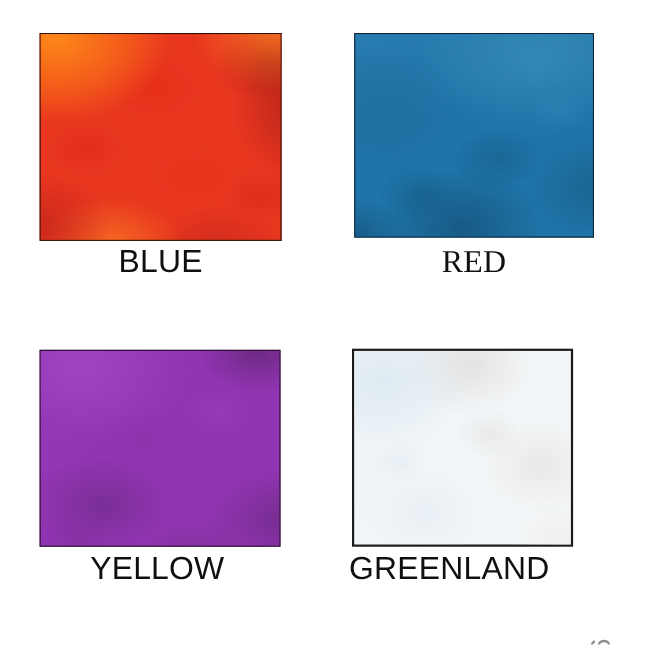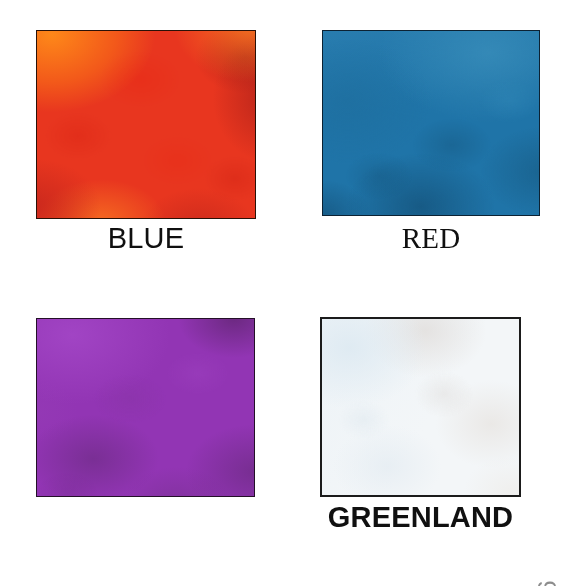--- a/index.html
+++ b/index.html
@@ -143,21 +143,21 @@
     background:
       radial-gradient(ellipse 16% 14% at 60% 44%, rgba(216,212,209,0.45) 0%, rgba(216,212,209,0) 78%),
       radial-gradient(ellipse 14% 12% at 26% 56%, rgba(214,226,234,0.45) 0%, rgba(214,226,234,0) 78%);
     opacity: .8;
   }
 
   
   #lb-1 { left: 36px;  top: 224px; width: 220px; font-size: 29px; }
   #lb-2 { left: 322px; top: 224px; width: 218px; font-size: 29px; font-family: Liberation Serif, serif; }
   #lb-3 { left: 30px;  top: 503px; width: 226px; font-size: 29px; }
-  #lb-4 { left: 320px; top: 503px; width: 201px; font-size: 29px; font-weight: bold; }
+  #lb-4 { left: 308px; top: 503px; width: 201px; font-size: 29px; }
 
   
   #watermark {
     position: absolute;
     right: -2px;
     bottom: 6px;
     transform-origin: 100% 100%;
     transform: rotate(-90deg) translate(0, 0);
     white-space: nowrap;
     color: #8d8d8d;
@@ -184,20 +184,21 @@
   <div class="swatch" id="sw-2">
     <div class="tex t1"></div>
     <div class="tex t2"></div>
   </div>
   <div class="label" id="lb-2">RED</div>
 
   <div class="swatch" id="sw-3">
     <div class="tex t1"></div>
     <div class="tex t2"></div>
   </div>
+  <div class="label" id="lb-3">YELLOW</div>
 
   <div class="swatch" id="sw-4">
     <div class="tex t1"></div>
     <div class="tex t2"></div>
   </div>
   <div class="label" id="lb-4">GREENLAND</div>
 
   <div id="watermark">
     <span id="watermark-inner">©Herta Burbe 2026</span>
   </div>

